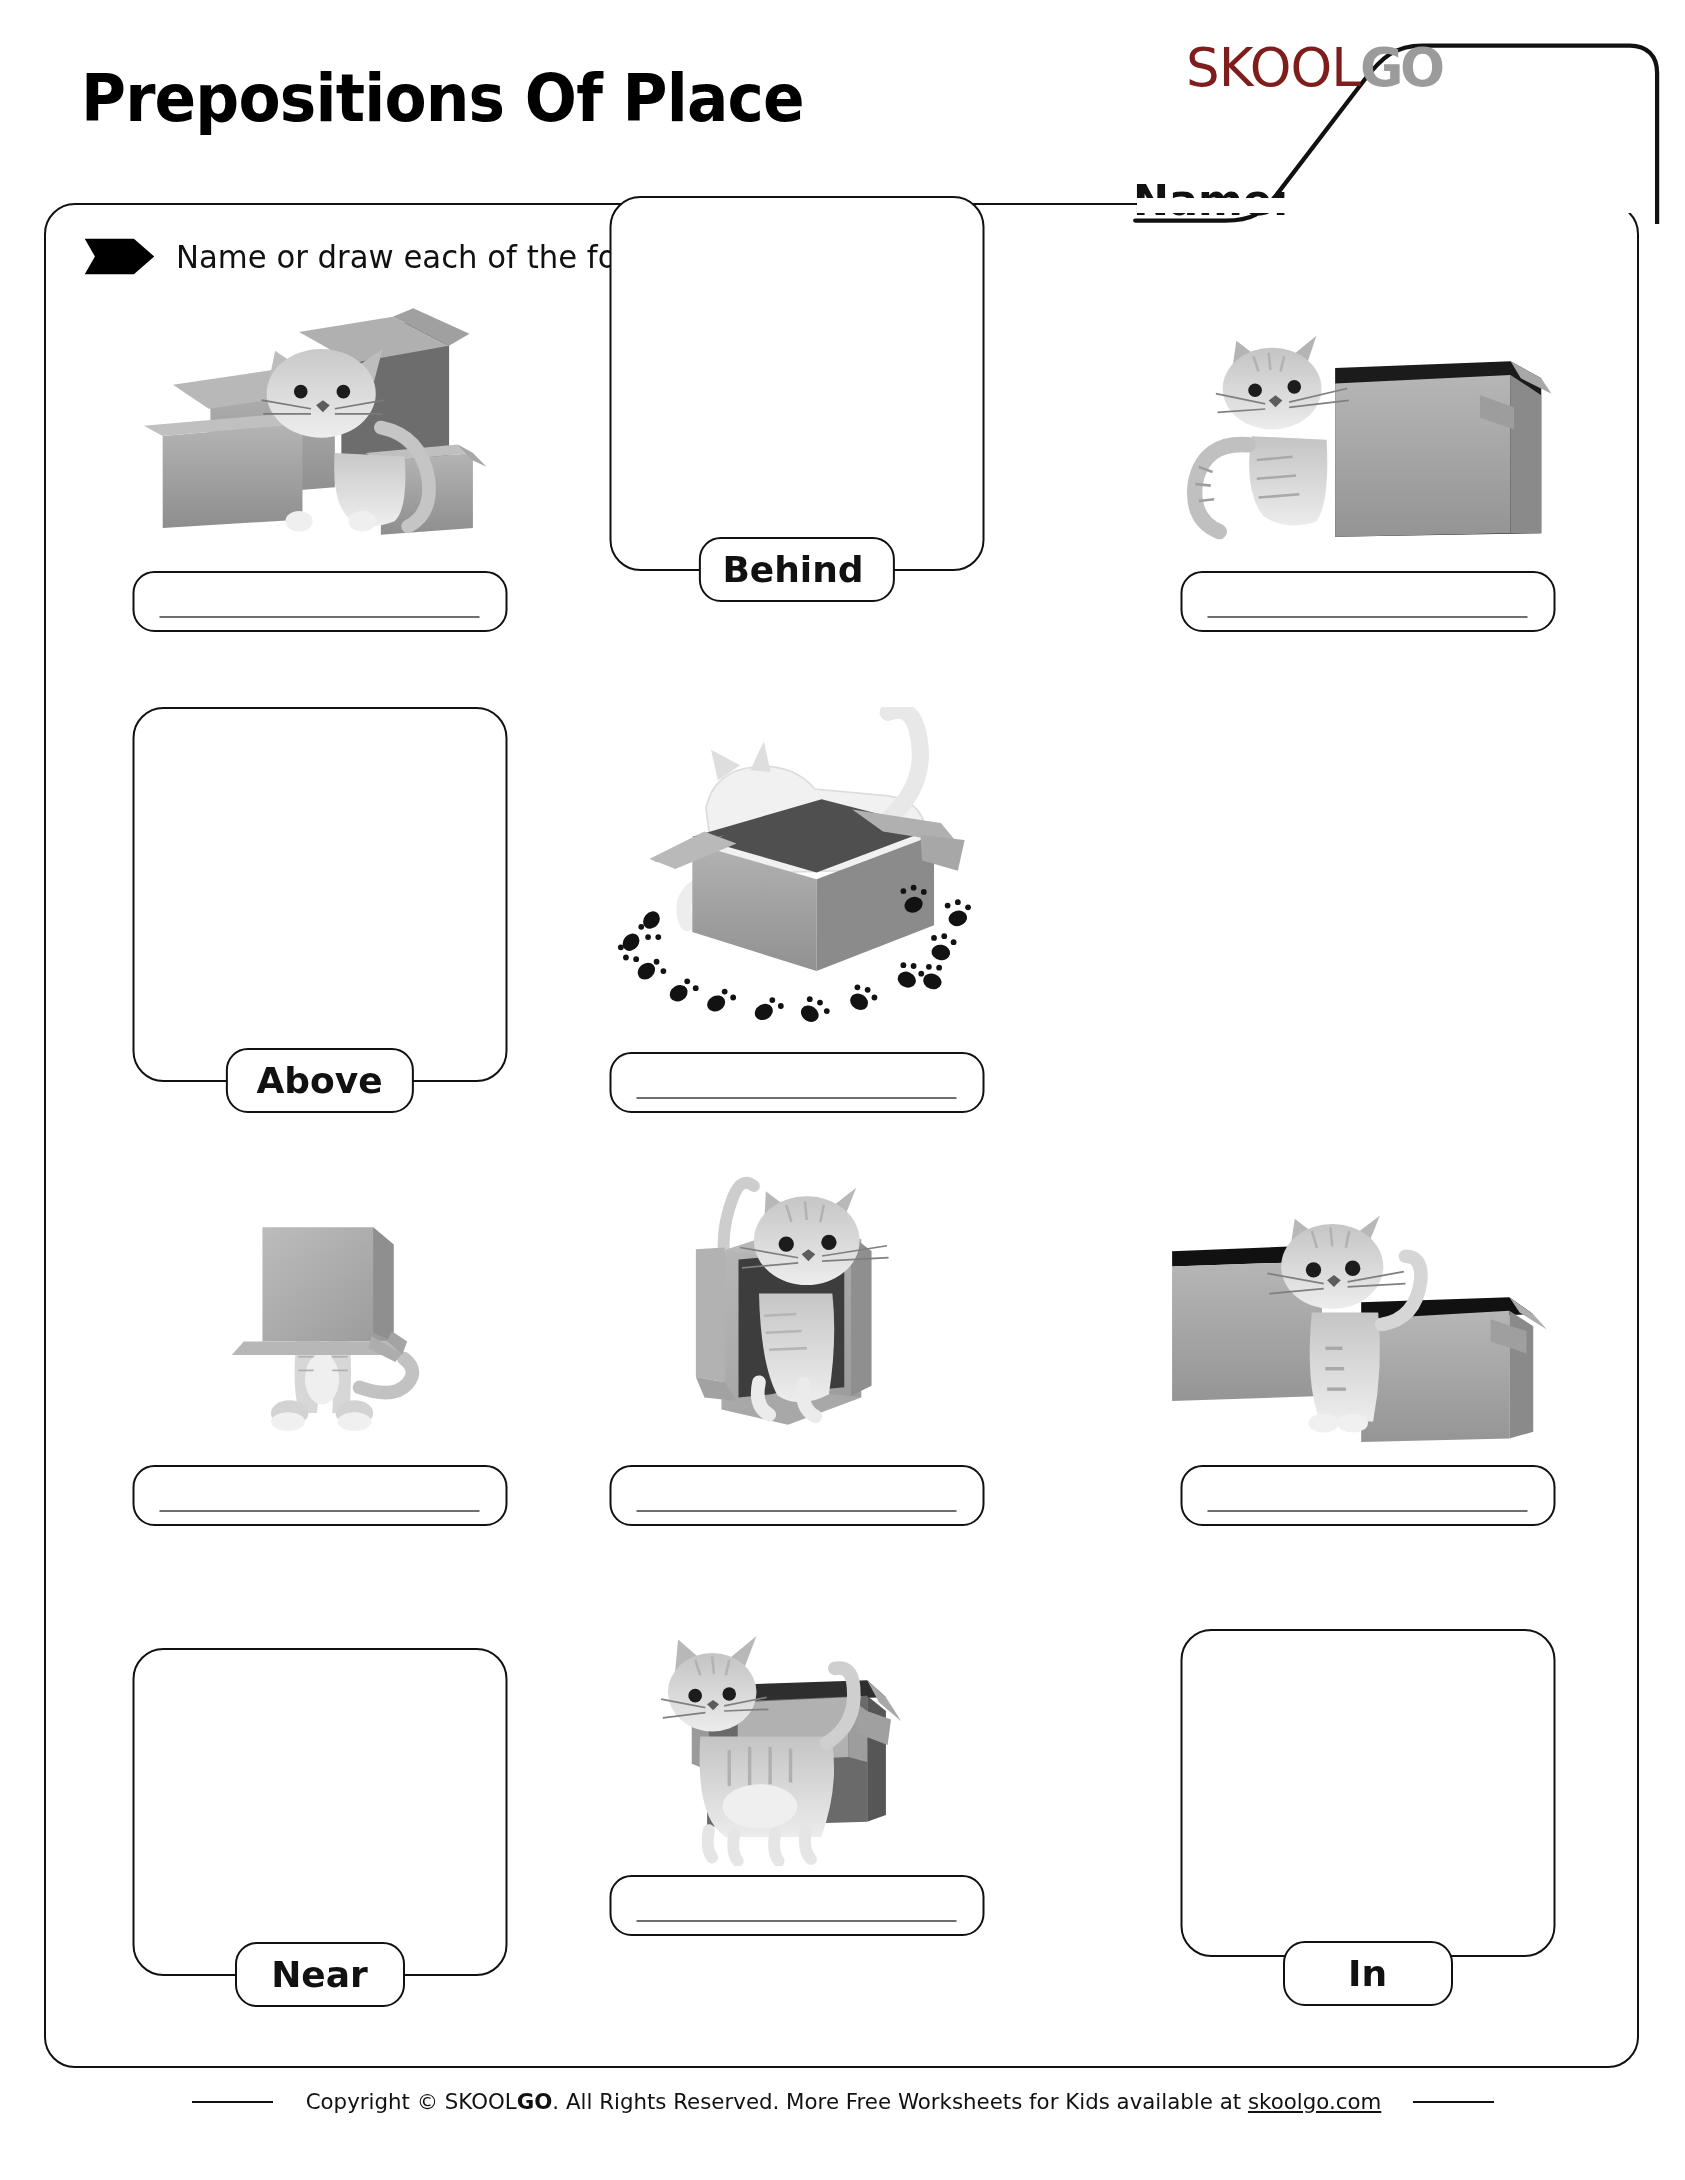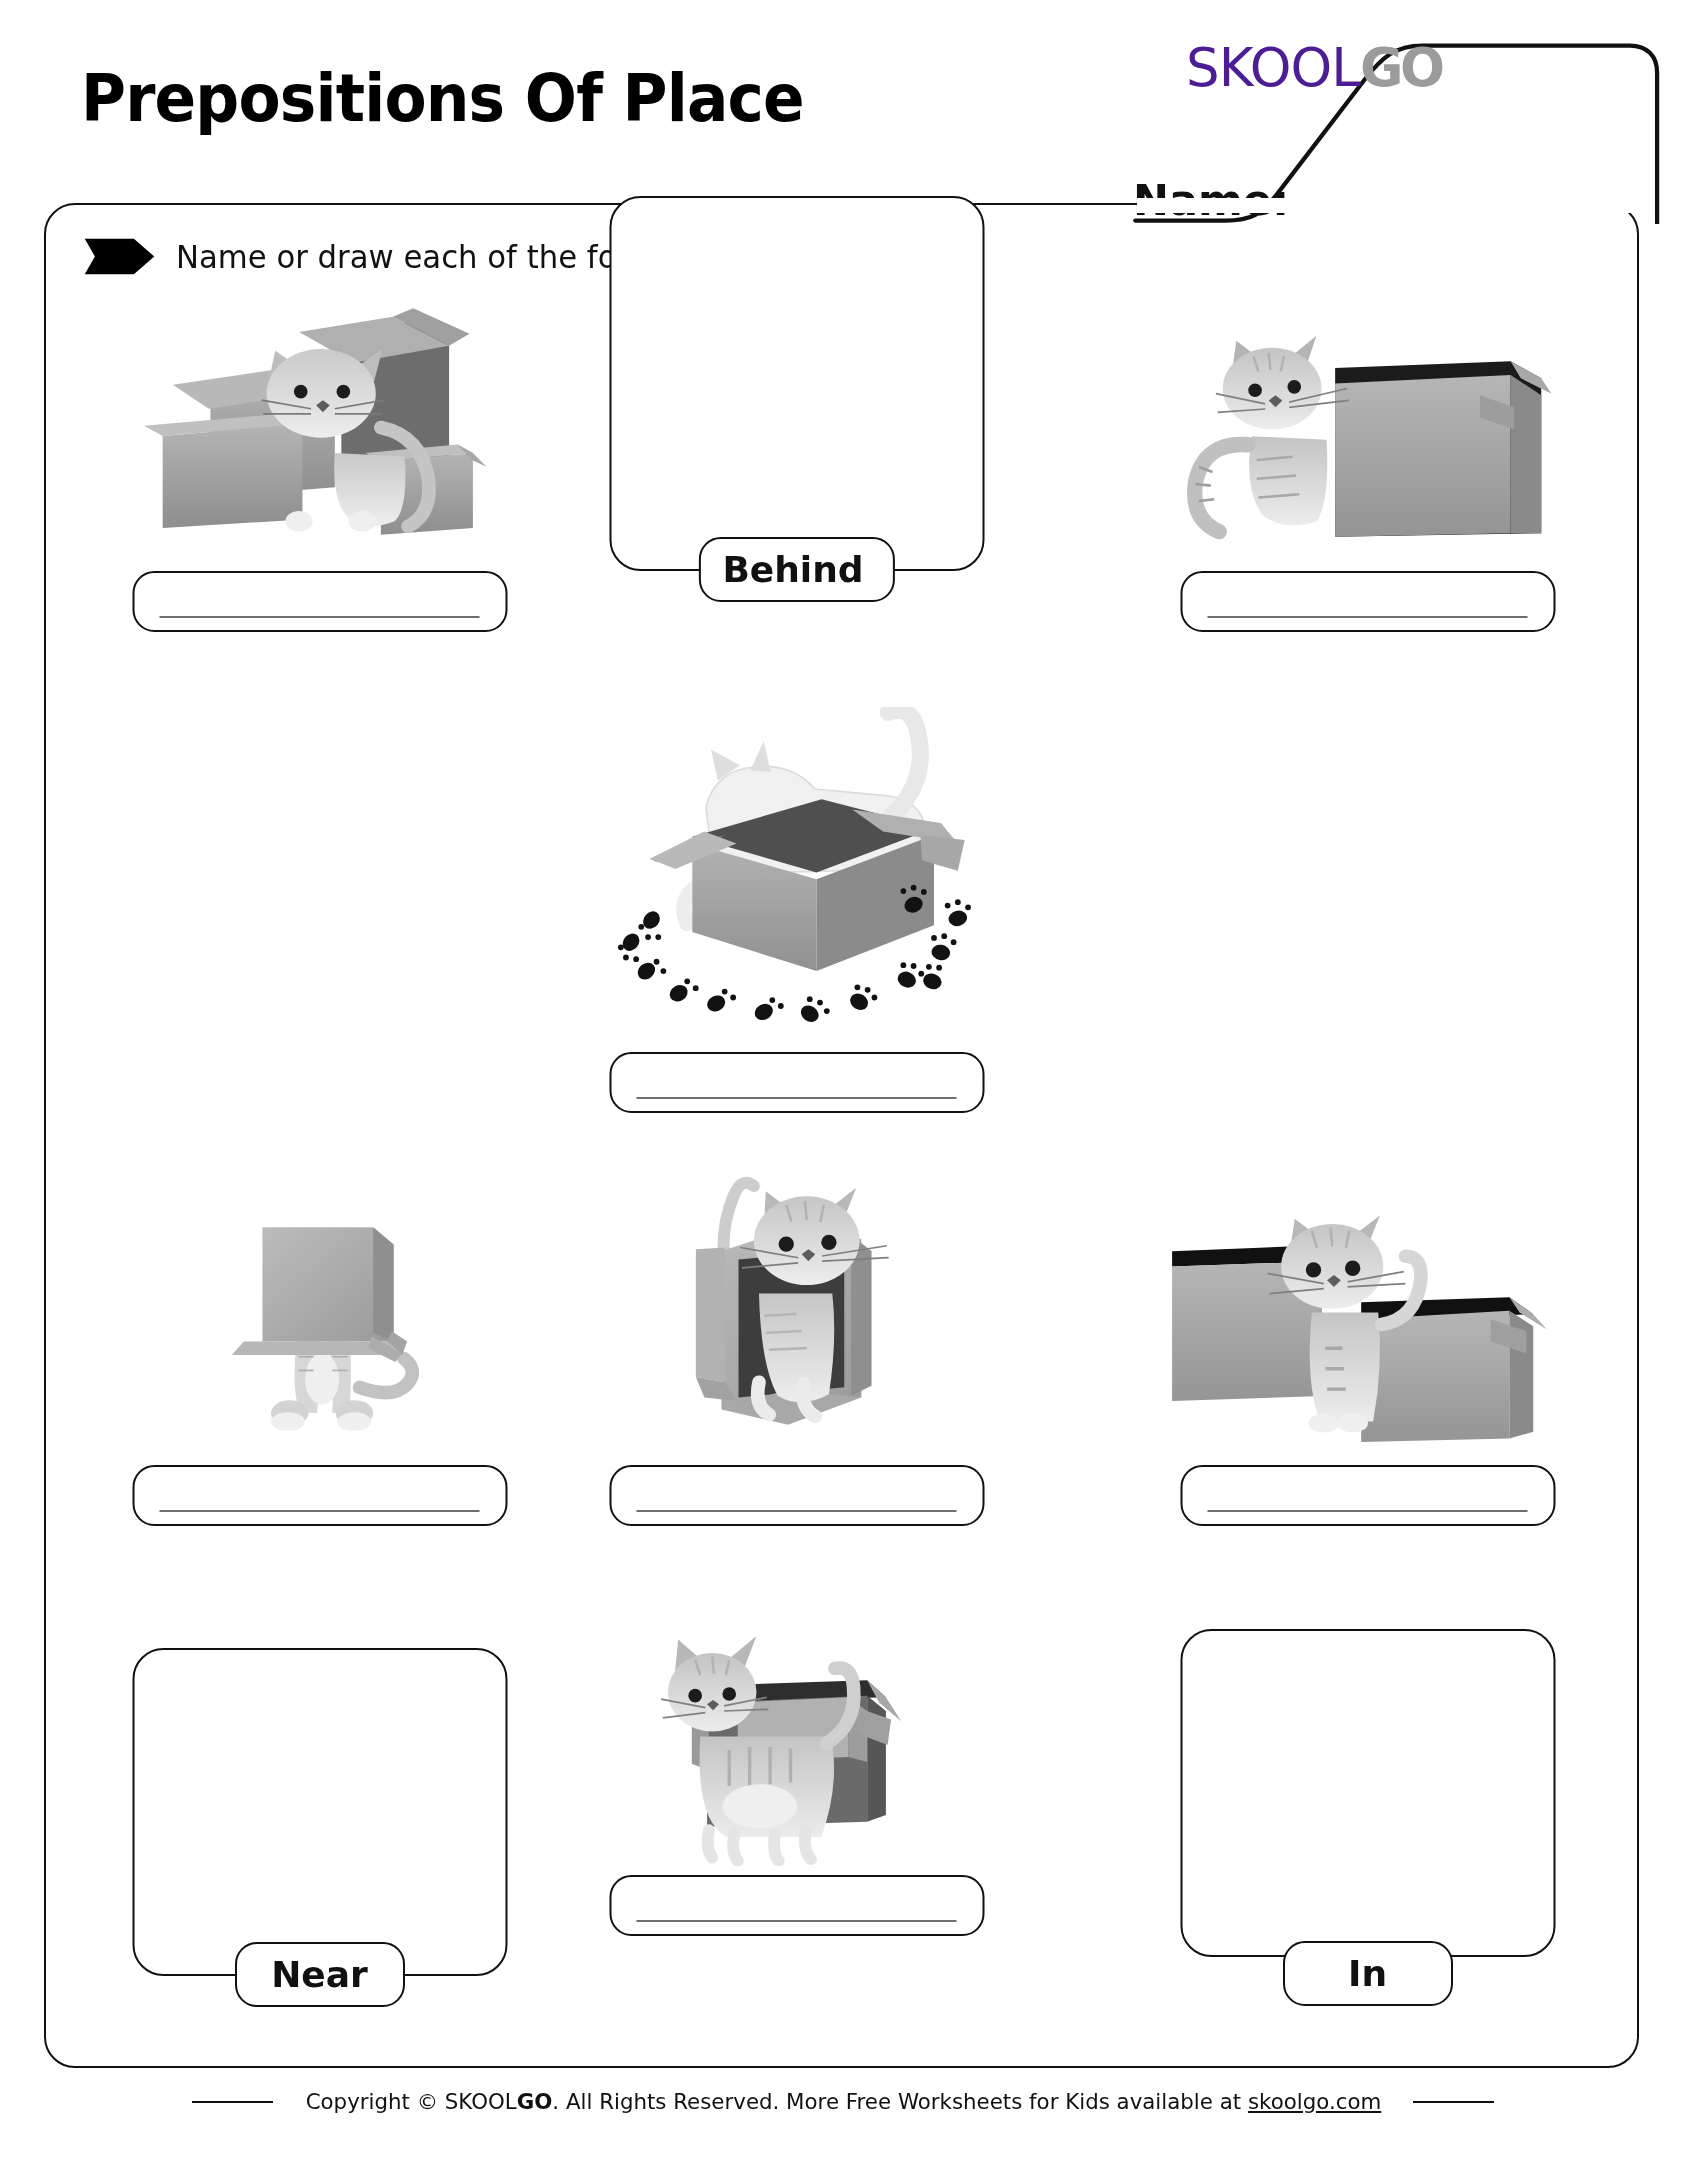--- a/index.html
+++ b/index.html
@@ -18,21 +18,21 @@
     transform:scaleX(0.93);transform-origin:left center;
   }
 
   
   #header-panel-svg{position:absolute;left:1133px;top:20.4px;}
 
   #logo{position:absolute;left:1186px;top:41px;
         font-family:"DejaVu Sans", sans-serif;
         font-size:53px;font-weight:400;line-height:1;
         letter-spacing:-0.9px;white-space:nowrap;}
-  #logo .skool{color:#4c1d95;}
+  #logo .skool{color:#7f1d1d;}
   #logo .go{color:#9b9b9b;font-weight:700;letter-spacing:-3.4px;}
 
   #name-row{position:absolute;left:1133px;top:175px;
             display:flex;align-items:baseline;}
   #name-label{font-family:"DejaVu Sans", sans-serif;
               font-weight:700;font-size:43px;color:#111;}
   #name-line{display:inline-block;width:328px;height:0;
              border-bottom:2.6px solid #9a9a9a;margin-left:19px;
              position:relative;top:-3.4px;}
 
@@ -240,20 +240,24 @@
             <path d="M 18 196 L 36 198"></path>
           <path d="M 22 216 L 40 214"></path>
         </g>
       </svg>
     </div>
     <div class="answer-bar" style="top:271px;">
       <span class="writeline"></span>
     </div>
   </div>
 
+  <div class="cell" style="left:0px;top:407px;width:477px;height:409px;">
+    <div class="draw-box" style="top:0px;width:375px;height:375px;"></div>
+    <div class="label-pill" style="top:341px;">Above</div>
+  </div>
 
   <div class="cell" style="left:477px;top:407px;width:477px;height:409px;">
     <div class="pic-wrap" style="height:341px;">
       <svg width="400" height="341" viewBox="0 0 470 400">
         <defs>
           <linearGradient id="bx3" x1="0" y1="0" x2="0" y2="1">
             <stop offset="0" stop-color="#b2b2b2"></stop>
               <stop offset="1" stop-color="#919191"></stop>
           </linearGradient>
         </defs>

